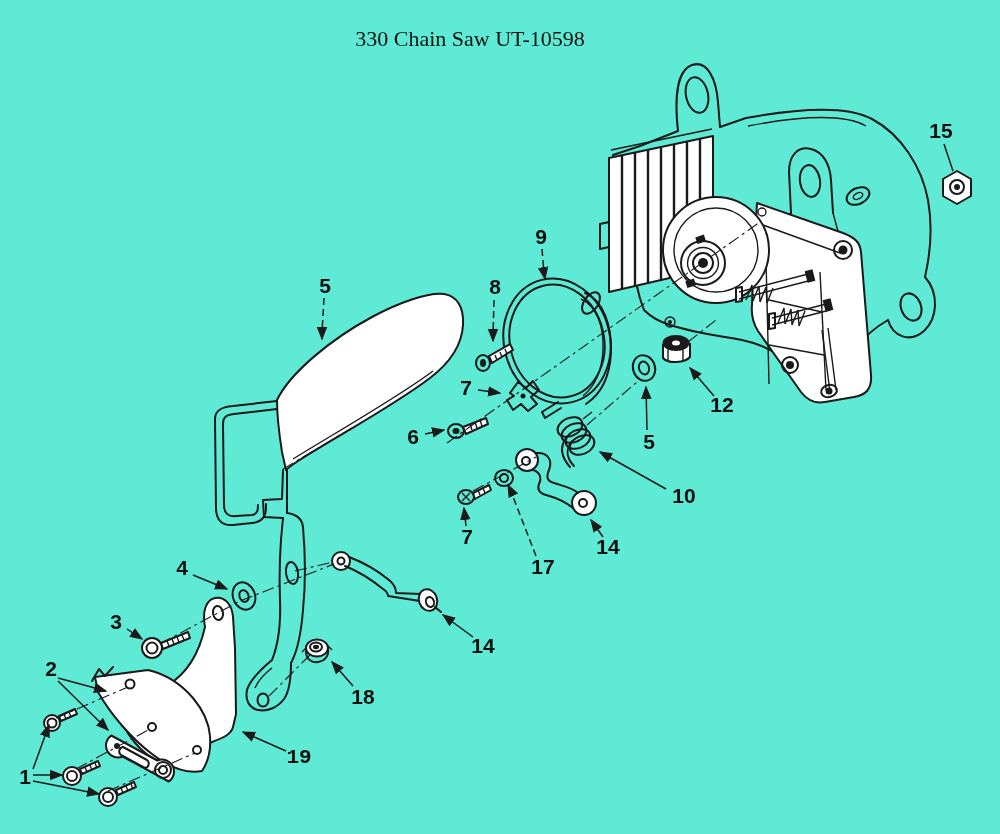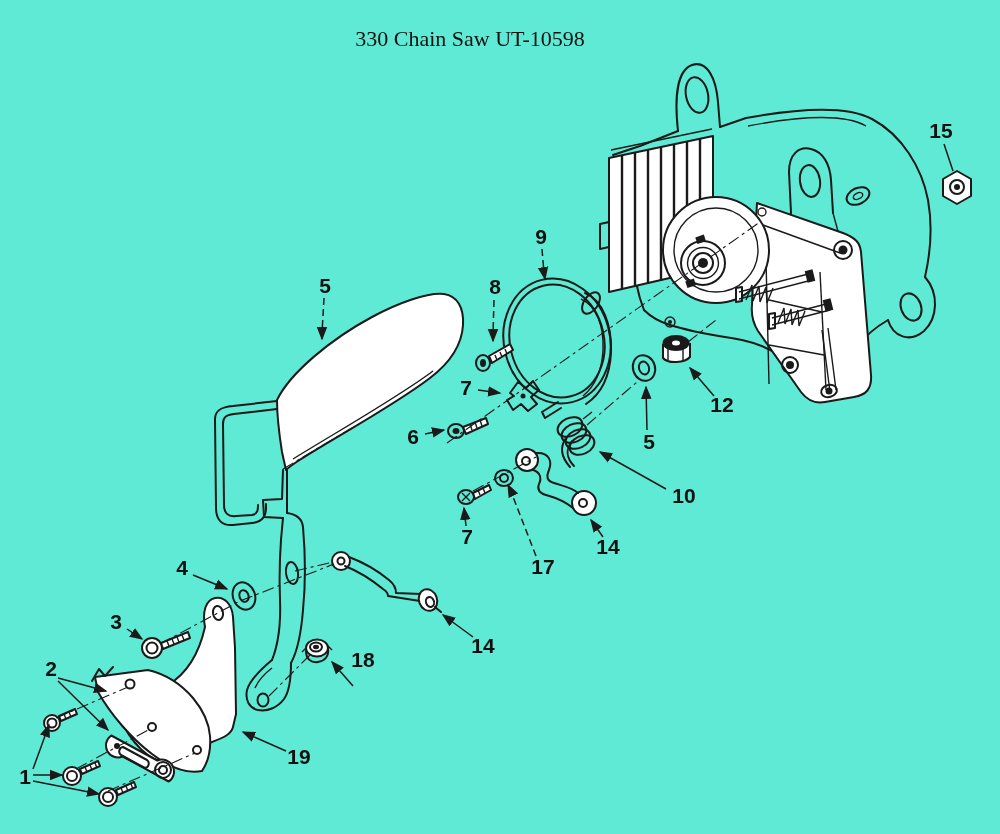--- a/index.html
+++ b/index.html
@@ -306,16 +306,16 @@
       <div class="callout" style="left: 495px; top: 287px;">8</div>
       <div class="callout" style="left: 541px; top: 237px;">9</div>
       <div class="callout" style="left: 941px; top: 131px;">15</div>
       <div class="callout" style="left: 722px; top: 405px;">12</div>
       <div class="callout" style="left: 649px; top: 442px;">5</div>
       <div class="callout" style="left: 684px; top: 496px;">10</div>
       <div class="callout" style="left: 608px; top: 547px;">14</div>
       <div class="callout" style="left: 543px; top: 567px;">17</div>
       <div class="callout" style="left: 467px; top: 537px;">7</div>
       <div class="callout" style="left: 483px; top: 646px;">14</div>
-      <div class="callout" style="left: 363px; top: 660px;">18</div>
-      <div class="callout" style="left: 299px; top: 757px;">19</div>
+      <div class="callout" style="left: 363px; top: 697px;">18</div>
+      <div class="callout" style="left: 299px; top: 757px; font-family: Liberation Mono, monospace;">19</div>
     </div>
 </div>
 
 </body></html>

